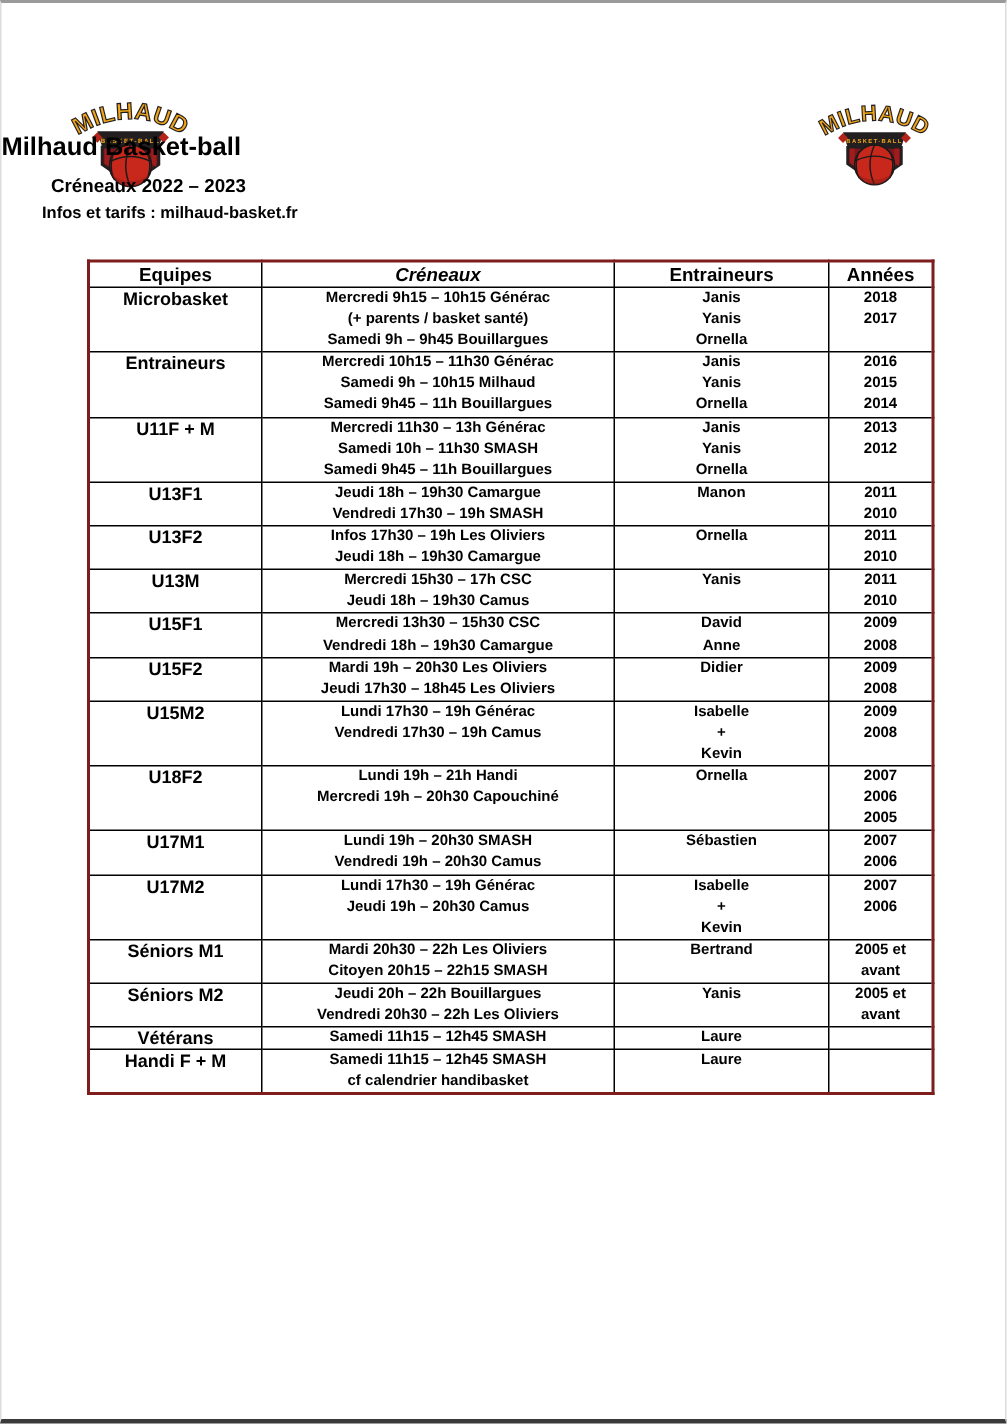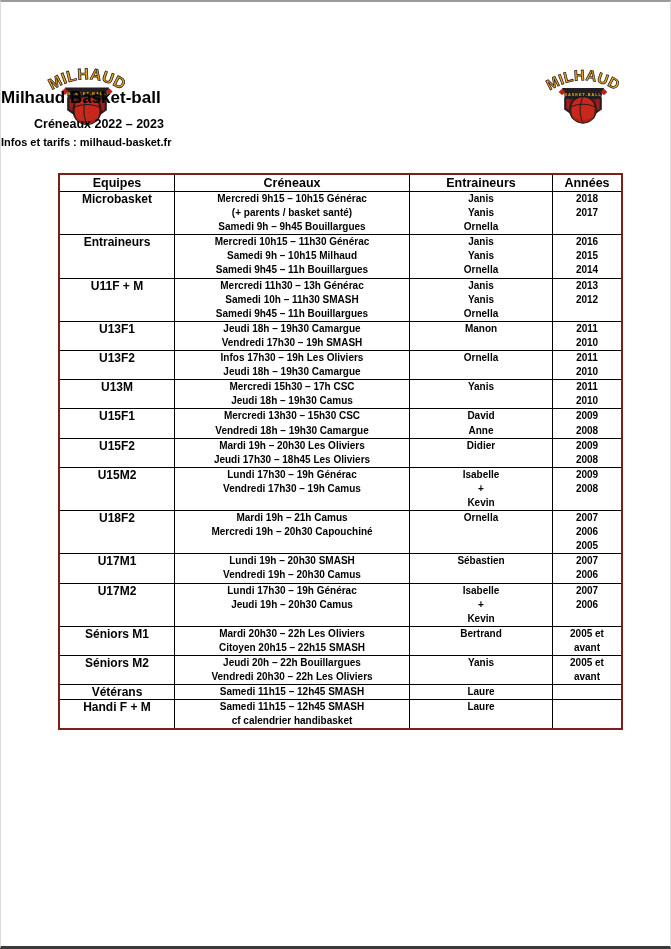--- a/index.html
+++ b/index.html
@@ -16,21 +16,21 @@
     color:#000;
     overflow:hidden;
   }
   .page{position:relative;width:100%;height:100%;}
   .logo{position:absolute;}
   .logo-left{left:45px;top:60px;width:82px;height:74px;}
   .logo-right{left:543px;top:62px;width:78px;height:70px;}
   .title-block{position:absolute;top:86px;left:0;right:0;text-align:left;}
   .doc-title{font-size:17px;font-weight:bold;line-height:20px;}
   .doc-subtitle{font-size:12.5px;font-weight:bold;margin-top:9px;line-height:14px;padding-left:33px;}
-  .doc-info{font-size:11px;font-weight:bold;margin-top:5px;line-height:13px;}
+  .doc-info{font-size:11px;font-weight:bold;margin-top:5px;line-height:13px;padding-left:27px;}
   table.schedule{
     position:absolute;left:57px;top:171px;
     width:558px;
     border-collapse:collapse;table-layout:fixed;
     border:2px solid #7f1d1d;
   }
   .schedule th,.schedule td{
     border:1px solid #000;
     padding:0 2px;
     vertical-align:top;
@@ -89,21 +89,21 @@
   <div class="title-block">
     <div class="doc-title">Milhaud Basket-ball</div>
     <div class="doc-subtitle">Créneaux 2022 – 2023</div>
     <div class="doc-info">Infos et tarifs : milhaud-basket.fr</div>
   </div>
 
   <table class="schedule">
     <thead>
       <tr>
           <th style="width: 114px;">Equipes</th>
-          <th style="width: 234px;">Créneaux</th>
+          <th style="width: 234px; font-style: italic;">Créneaux</th>
           <th style="width: 142px;">Entraineurs</th>
           <th style="width: 68px;">Années</th>
         </tr>
     </thead>
     <tbody>
         <tr>
           <td class="equipe-cell">
             <div class="line">Microbasket</div>
           </td>
           <td class="creneaux-cell">
@@ -257,21 +257,21 @@
           <td class="annees-cell">
             <div class="line">2009</div>
             <div class="line">2008</div>
           </td>
         </tr>
         <tr>
           <td class="equipe-cell">
             <div class="line">U18F2</div>
           </td>
           <td class="creneaux-cell">
-            <div class="line">Mardi 19h – 21h Camus</div>
+            <div class="line">Lundi 19h – 21h Handi</div>
             <div class="line">Mercredi 19h – 20h30 Capouchiné</div>
           </td>
           <td class="entraineurs-cell">
             <div class="line">Ornella</div>
           </td>
           <td class="annees-cell">
             <div class="line">2007</div>
             <div class="line">2006</div>
             <div class="line">2005</div>
           </td>

